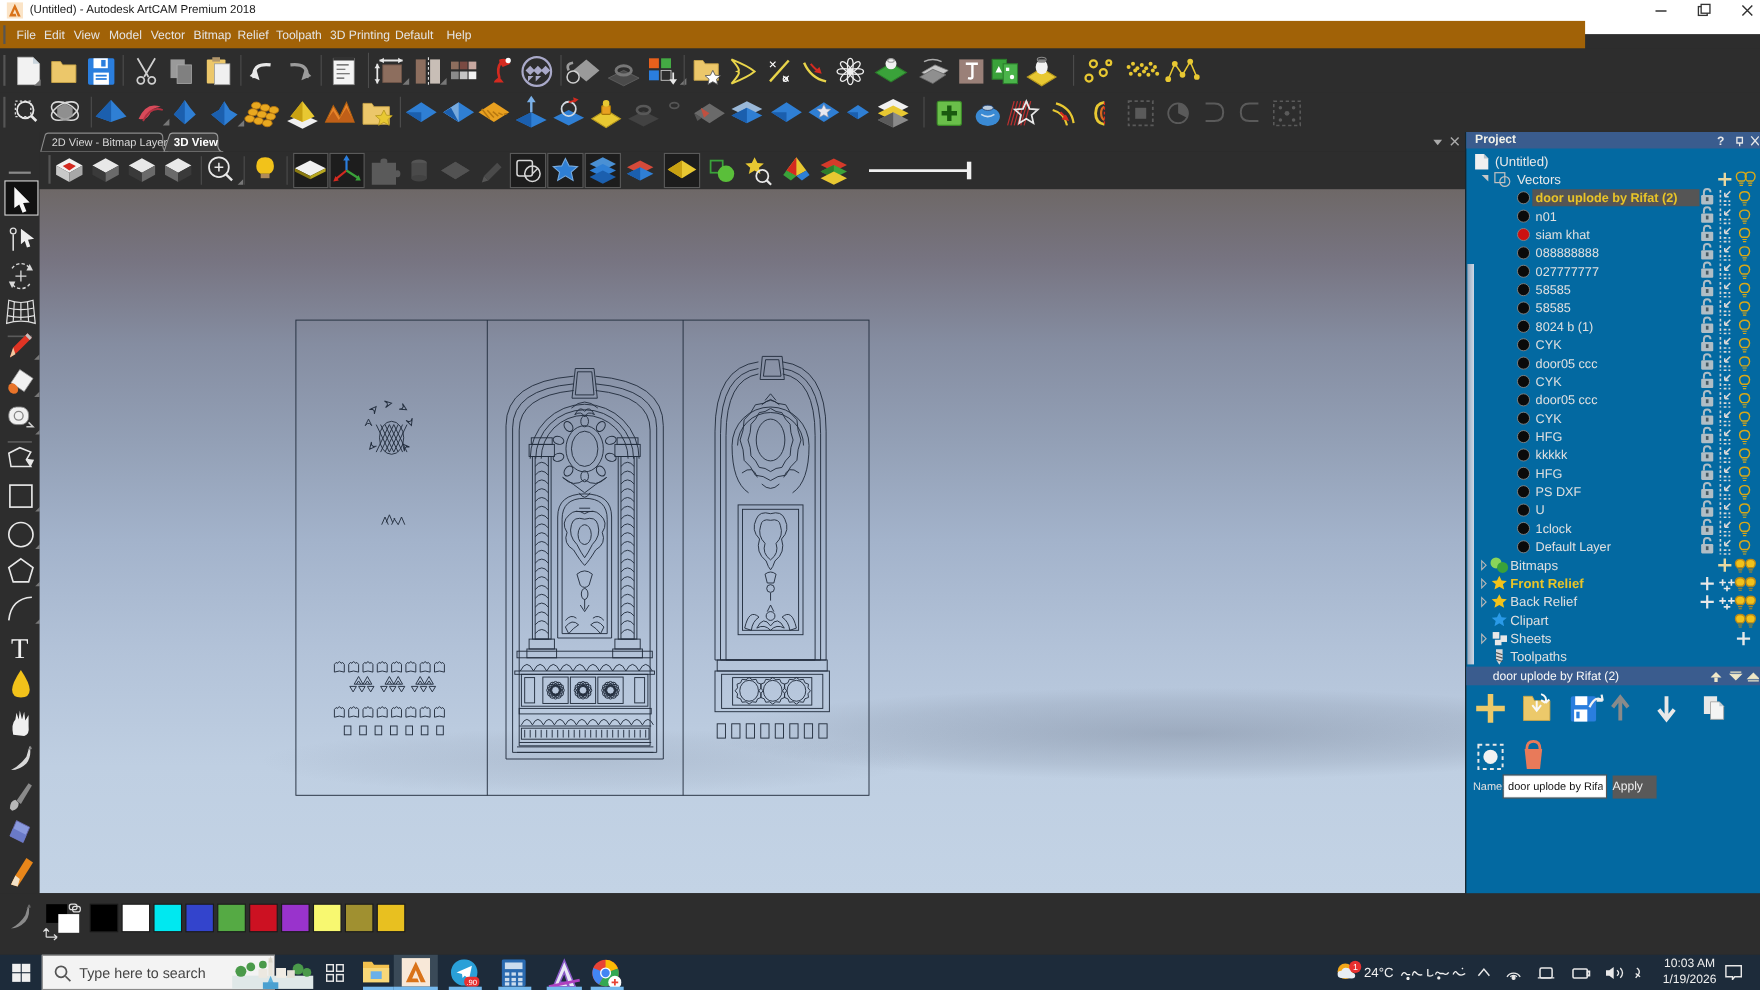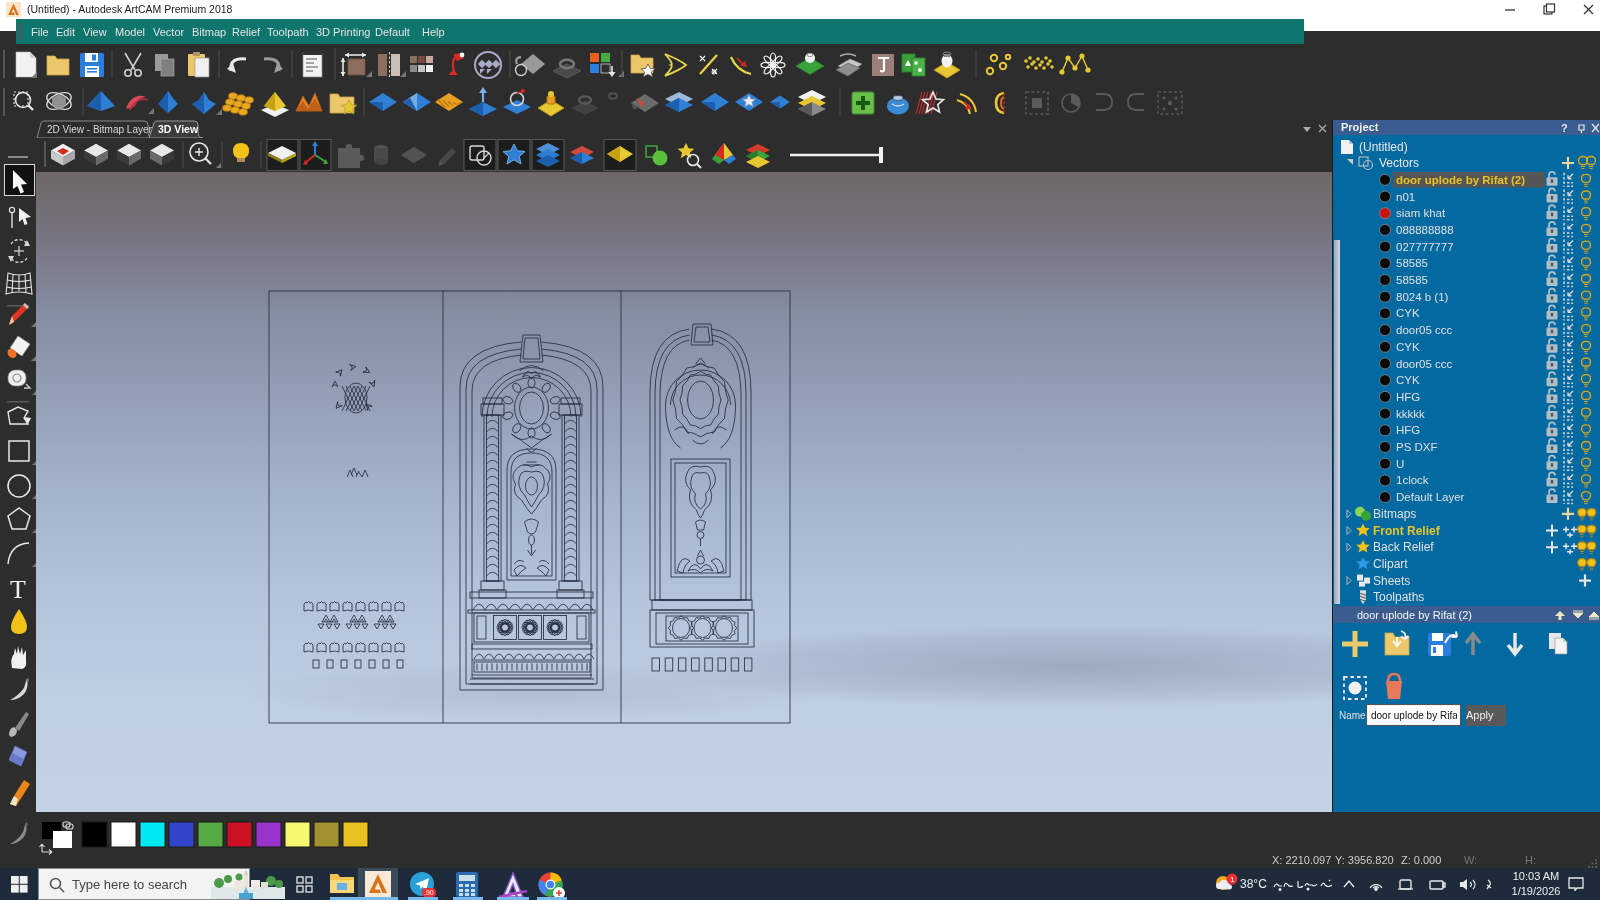--- a/index.html
+++ b/index.html
@@ -13,21 +13,21 @@
  <path d="M2.2 13 L7.5 1.5 L12.8 13 L10.2 13 L7.5 6.5 L5.6 10.6 L8.2 10.6 L9 13 Z" fill="#d9731a"></path>
 </svg>
 <div class="abs" style="left:27px;top:3px;font-size:10.5px;color:#1a1a1a">(Untitled) - Autodesk ArtCAM Premium 2018</div>
 <svg class="abs" style="left:1495px;top:0" width="105" height="19">
  <line x1="10" y1="10" x2="20" y2="10" stroke="#333" stroke-width="1.3"></line>
  <rect x="49" y="6" width="8" height="8" fill="none" stroke="#333" stroke-width="1.2"></rect>
  <rect x="51.5" y="4" width="8" height="8" fill="#fff" stroke="#333" stroke-width="1.2"></rect>
  <path d="M89 5 L98 14 M98 5 L89 14" stroke="#333" stroke-width="1.3"></path>
 </svg>
 </div>
-<div class="abs" style="left:16px;top:19px;width:1288px;height:25px;background:#0f766e">
+<div class="abs" style="left:0;top:19px;width:1441px;height:25px;background:#a16207">
     <div class="abs" style="left:3px;top:4px;width:2px;height:17px;background:#555"></div>
     <div class="abs" style="left:15px;top:7px;font-size:11px;color:#e4e4e4">File</div>
     <div class="abs" style="left:40px;top:7px;font-size:11px;color:#e4e4e4">Edit</div>
     <div class="abs" style="left:67px;top:7px;font-size:11px;color:#e4e4e4">View</div>
     <div class="abs" style="left:99px;top:7px;font-size:11px;color:#e4e4e4">Model</div>
     <div class="abs" style="left:137px;top:7px;font-size:11px;color:#e4e4e4">Vector</div>
     <div class="abs" style="left:176px;top:7px;font-size:11px;color:#e4e4e4">Bitmap</div>
     <div class="abs" style="left:216px;top:7px;font-size:11px;color:#e4e4e4">Relief</div>
     <div class="abs" style="left:251px;top:7px;font-size:11px;color:#e4e4e4">Toolpath</div>
     <div class="abs" style="left:300px;top:7px;font-size:11px;color:#e4e4e4">3D Printing</div>
@@ -1262,37 +1262,20 @@
       <rect x="111" y="10" width="25" height="25" fill="#ffffff" stroke="#1a1a1a" stroke-width="1"></rect>
       <rect x="140" y="10" width="25" height="25" fill="#00e8f0" stroke="#1a1a1a" stroke-width="1"></rect>
       <rect x="169" y="10" width="25" height="25" fill="#3344cc" stroke="#1a1a1a" stroke-width="1"></rect>
       <rect x="198" y="10" width="25" height="25" fill="#55aa44" stroke="#1a1a1a" stroke-width="1"></rect>
       <rect x="227" y="10" width="25" height="25" fill="#cc1122" stroke="#1a1a1a" stroke-width="1"></rect>
       <rect x="256" y="10" width="25" height="25" fill="#9933cc" stroke="#1a1a1a" stroke-width="1"></rect>
       <rect x="285" y="10" width="25" height="25" fill="#f8f870" stroke="#1a1a1a" stroke-width="1"></rect>
       <rect x="314" y="10" width="25" height="25" fill="#a09030" stroke="#1a1a1a" stroke-width="1"></rect>
       <rect x="343" y="10" width="25" height="25" fill="#e8c020" stroke="#1a1a1a" stroke-width="1"></rect>
     </svg>
-    <div class="abs" style="left:0;top:42px;width:1600px;height:14px;font-size:11px;color:#cccccc">
-      <span class="abs" style="left:1272px">X: 2210.097</span>
-      <span class="abs" style="left:1335px">Y: 3956.820</span>
-      <span class="abs" style="left:1401px">Z: 0.000</span>
-      <span class="abs" style="left:1464px;color:#777">W:</span>
-      <span class="abs" style="left:1525px;color:#777">H:</span>
-      <svg class="abs" style="left:1588px;top:4px" width="10" height="10">
-        <g fill="#666">
-          <circle cx="8" cy="2" r="1"></circle>
-          <circle cx="8" cy="5.5" r="1"></circle>
-          <circle cx="8" cy="9" r="1"></circle>
-          <circle cx="4.5" cy="5.5" r="1"></circle>
-          <circle cx="4.5" cy="9" r="1"></circle>
-          <circle cx="1" cy="9" r="1"></circle>
-        </g>
-      </svg>
-    </div>
   </div>
 <div class="abs" style="left:0;top:868px;width:1600px;height:32px;background:#1d2b3a">
     <svg class="abs" style="left:11px;top:8px" width="17" height="17">
       <g fill="#f0f0f0">
 <rect x="0" y="0" width="7.8" height="7.8"></rect>
         <rect x="8.8" y="0" width="7.8" height="7.8"></rect>
 <rect x="0" y="8.8" width="7.8" height="7.8"></rect>
         <rect x="8.8" y="8.8" width="7.8" height="7.8"></rect>
       </g>
     </svg>
@@ -1378,21 +1361,21 @@
     <div class="abs" style="left:408px;top:29px;width:30px;height:3px;background:#76b9ed"></div>
     <div class="abs" style="left:453px;top:29px;width:30px;height:3px;background:#76b9ed"></div>
     <div class="abs" style="left:497px;top:29px;width:32px;height:3px;background:#76b9ed"></div>
     <div class="abs" style="left:537px;top:29px;width:30px;height:3px;background:#76b9ed"></div>
     <svg class="abs" style="left:1213px;top:5px" width="26" height="24">
       <circle cx="10" cy="10" r="7" fill="#f2a71a"></circle>
       <path d="M6 16 Q3 16 3 12.5 Q3 9.5 6.5 9.5 Q8 6 12 7 Q16 7.5 16 11 Q19 11.5 19 14 Q19 16.5 16 16.5 Z" fill="#e8eef4"></path>
       <circle cx="19" cy="6" r="5.5" fill="#e83030"></circle>
       <text x="17" y="9" font-size="8" fill="#fff" font-family="Liberation Sans">1</text>
     </svg>
-    <div class="abs" style="left:1240px;top:9px;font-size:12px;color:#f0f0f0">38°C</div>
+    <div class="abs" style="left:1240px;top:9px;font-size:12px;color:#f0f0f0">24°C</div>
     <svg class="abs" style="left:1272px;top:10px" width="62" height="13" viewBox="0 0 62 13">
 <g stroke="#f0f0f0" fill="none" stroke-width="1.2">
 <path d="M2 9 Q4 4 7 8 L10 8 M12 9 Q13 3 16 7 Q18 9 21 8"></path>
         <circle cx="8" cy="11.5" r="0.9" fill="#f0f0f0"></circle>
 <path d="M26 3 L26 9 Q29 10 31 8 M33 8 Q34 4 37 7 L40 7 Q43 9 45 6"></path>
         <circle cx="36" cy="11" r="0.9" fill="#f0f0f0"></circle>
 <path d="M49 8 Q51 3 53 7 Q56 10 60 7 M57 3 L58 2"></path>
       </g>
     </svg>
     <svg class="abs" style="left:1342px;top:9px" width="150" height="16">

